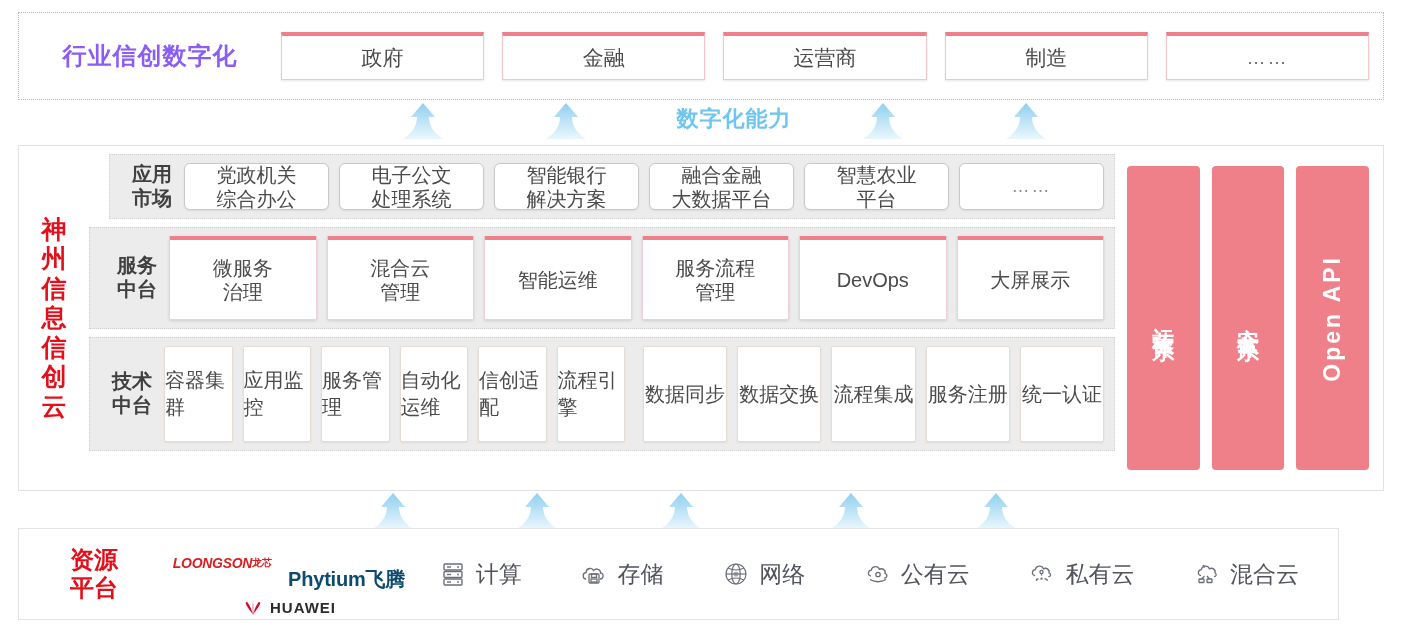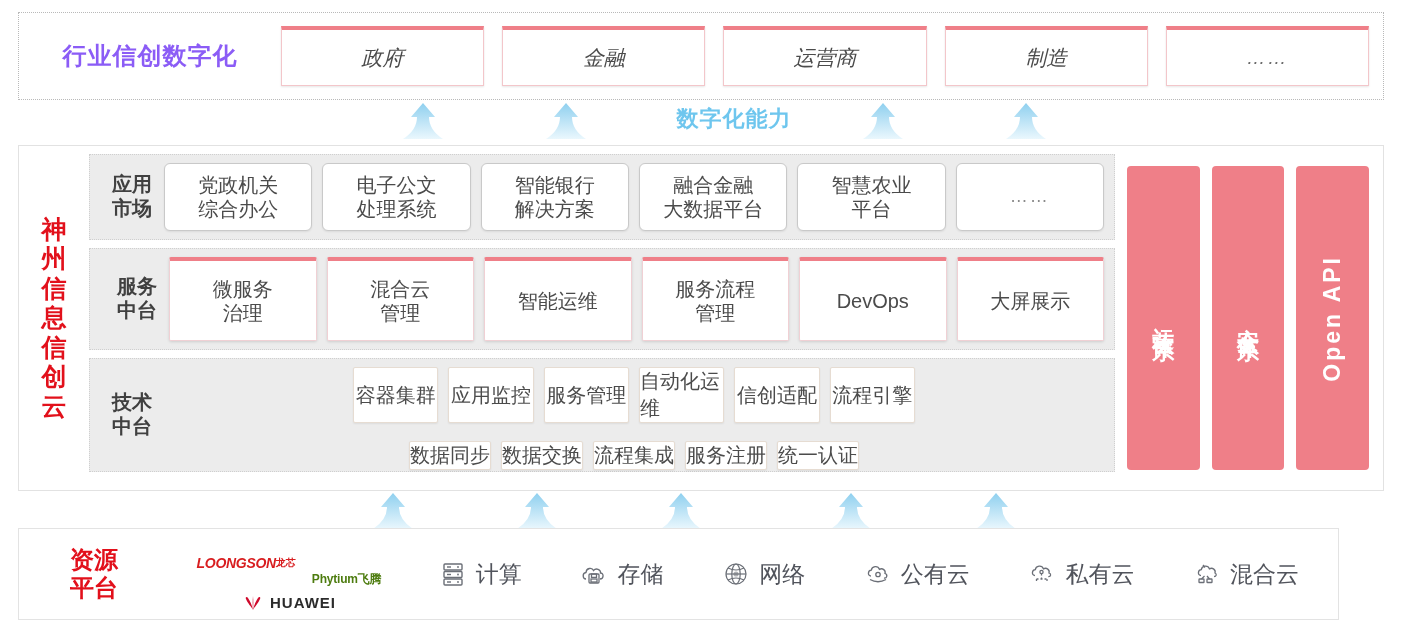--- a/index.html
+++ b/index.html
@@ -14,25 +14,25 @@
     border:1px dotted #b9b9b9;box-sizing:border-box;
     display:flex;align-items:center;
   }
   .industry-title{
     width:262px;text-align:center;color:#8b5cf6;
     font-size:24px;font-weight:bold;letter-spacing:1px;
     flex:0 0 262px;
   }
   .industry-cards{display:flex;flex:1;gap:18px;padding-right:14px;}
   .ind-card{
-    flex:1;height:60px;background:#fff;
+    flex:1;height:48px;background:#fff;
     border:1px solid #f3c6ca;border-top:4px solid #ef7f88;
     box-shadow:0 1px 2px rgba(0,0,0,.10);
     display:flex;align-items:center;justify-content:center;
-    font-size:21px;color:#4b4b4b;box-sizing:border-box;font-style:italic;
+    font-size:21px;color:#4b4b4b;box-sizing:border-box;
   }
   .ind-card.dots{color:#6c6c6c;letter-spacing:2px;font-size:19px;}
 
   
   .arrow-strip{position:absolute;left:0;width:1402px;height:42px;}
   .arrow-strip.top{top:98px;margin-left:24px;}
   .arrow-strip.bottom{top:488px;}
   .arrow{
     position:absolute;bottom:0;width:42px;height:38px;
   }
@@ -55,21 +55,21 @@
     padding:6px 0;
   }
   .cloud-title span{display:block;}
   .cloud-right{flex:1;display:flex;padding:8px 10px 8px 0;box-sizing:border-box;}
   .cloud-rows{flex:1;display:flex;flex-direction:column;gap:8px;}
   .layer{
     background:#ececec;display:flex;align-items:center;
     padding:8px 10px;box-sizing:border-box;
     border:1px dotted #cfcfcf;
   }
-  .layer.app{height:86px;}
+  .layer.app{height:65px;margin-left:20px;}
   .layer.svc{height:102px;padding-left:15px;}
   .layer.tech{height:114px;}
   .layer-label{
     flex:0 0 64px;text-align:center;color:#404040;
     font-size:20px;font-weight:bold;line-height:1.18;
   }
   .layer-label span{display:block;}
   .layer-items{flex:1;display:flex;gap:10px;height:100%;border-radius:28px;}
 
   .app-card{
@@ -83,21 +83,21 @@
 
   .svc-card{
     flex:1;background:#fff;border:1px solid #f0d0d4;
     border-top:4px solid #ef7f88;border-radius:2px;
     display:flex;align-items:center;justify-content:center;
     font-size:20px;color:#4b4b4b;line-height:1.2;text-align:center;
     box-shadow:0 1px 3px rgba(0,0,0,.13);box-sizing:border-box;
   }
   .svc-card span{display:block;}
 
-  .tech-grid{flex:1;display:flex;flex-direction:column;gap:18px;height:100%;align-items:center;}
+  .tech-grid{flex:1;display:flex;flex-direction:row;gap:18px;height:100%;}
   .tech-row{flex:1;display:flex;gap:10px;}
   .tech-card{
     flex:1;background:#fff;border:1px solid #e6dcd2;border-radius:2px;
     display:flex;align-items:center;justify-content:center;
     font-size:20px;color:#4b4b4b;box-sizing:border-box;
     box-shadow:0 1px 2px rgba(0,0,0,.07);
   }
 
   .side-bars{
     flex:0 0 258px;display:flex;gap:12px;padding:12px 4px 12px 12px;
@@ -133,21 +133,21 @@
     align-items:center;justify-content:center;gap:6px;
   }
   .vendor-row{display:flex;align-items:center;justify-content:center;gap:16px;}
   .logo-loongson{display:flex;flex-direction:row;align-items:center;line-height:1;}
   .logo-loongson .en{
     color:#d81e20;font-size:14px;font-weight:bold;font-style:italic;
     letter-spacing:-.3px;font-family:"Liberation Sans",sans-serif;
   }
   .logo-loongson .cn{color:#d81e20;font-size:10px;font-weight:bold;margin-top:1px;}
   .logo-phytium{
-    color:#4d7c0f;font-size:12px;font-weight:bold;letter-spacing:-.2px;margin-top:34px;
+    color:#0c4a6e;font-size:20px;font-weight:bold;letter-spacing:-.2px;margin-top:34px;
   }
   .logo-huawei{display:flex;align-items:center;gap:6px;}
   .logo-huawei .mark{
     width:22px;height:16px;position:relative;
   }
   .logo-huawei .mark svg{display:block;}
   .logo-huawei .wordmark{
     color:#2b2b2b;font-size:15px;font-weight:bold;letter-spacing:1px;
   }
   .res-items{flex:1;display:flex;align-items:center;justify-content:space-around;padding-right:10px;}

